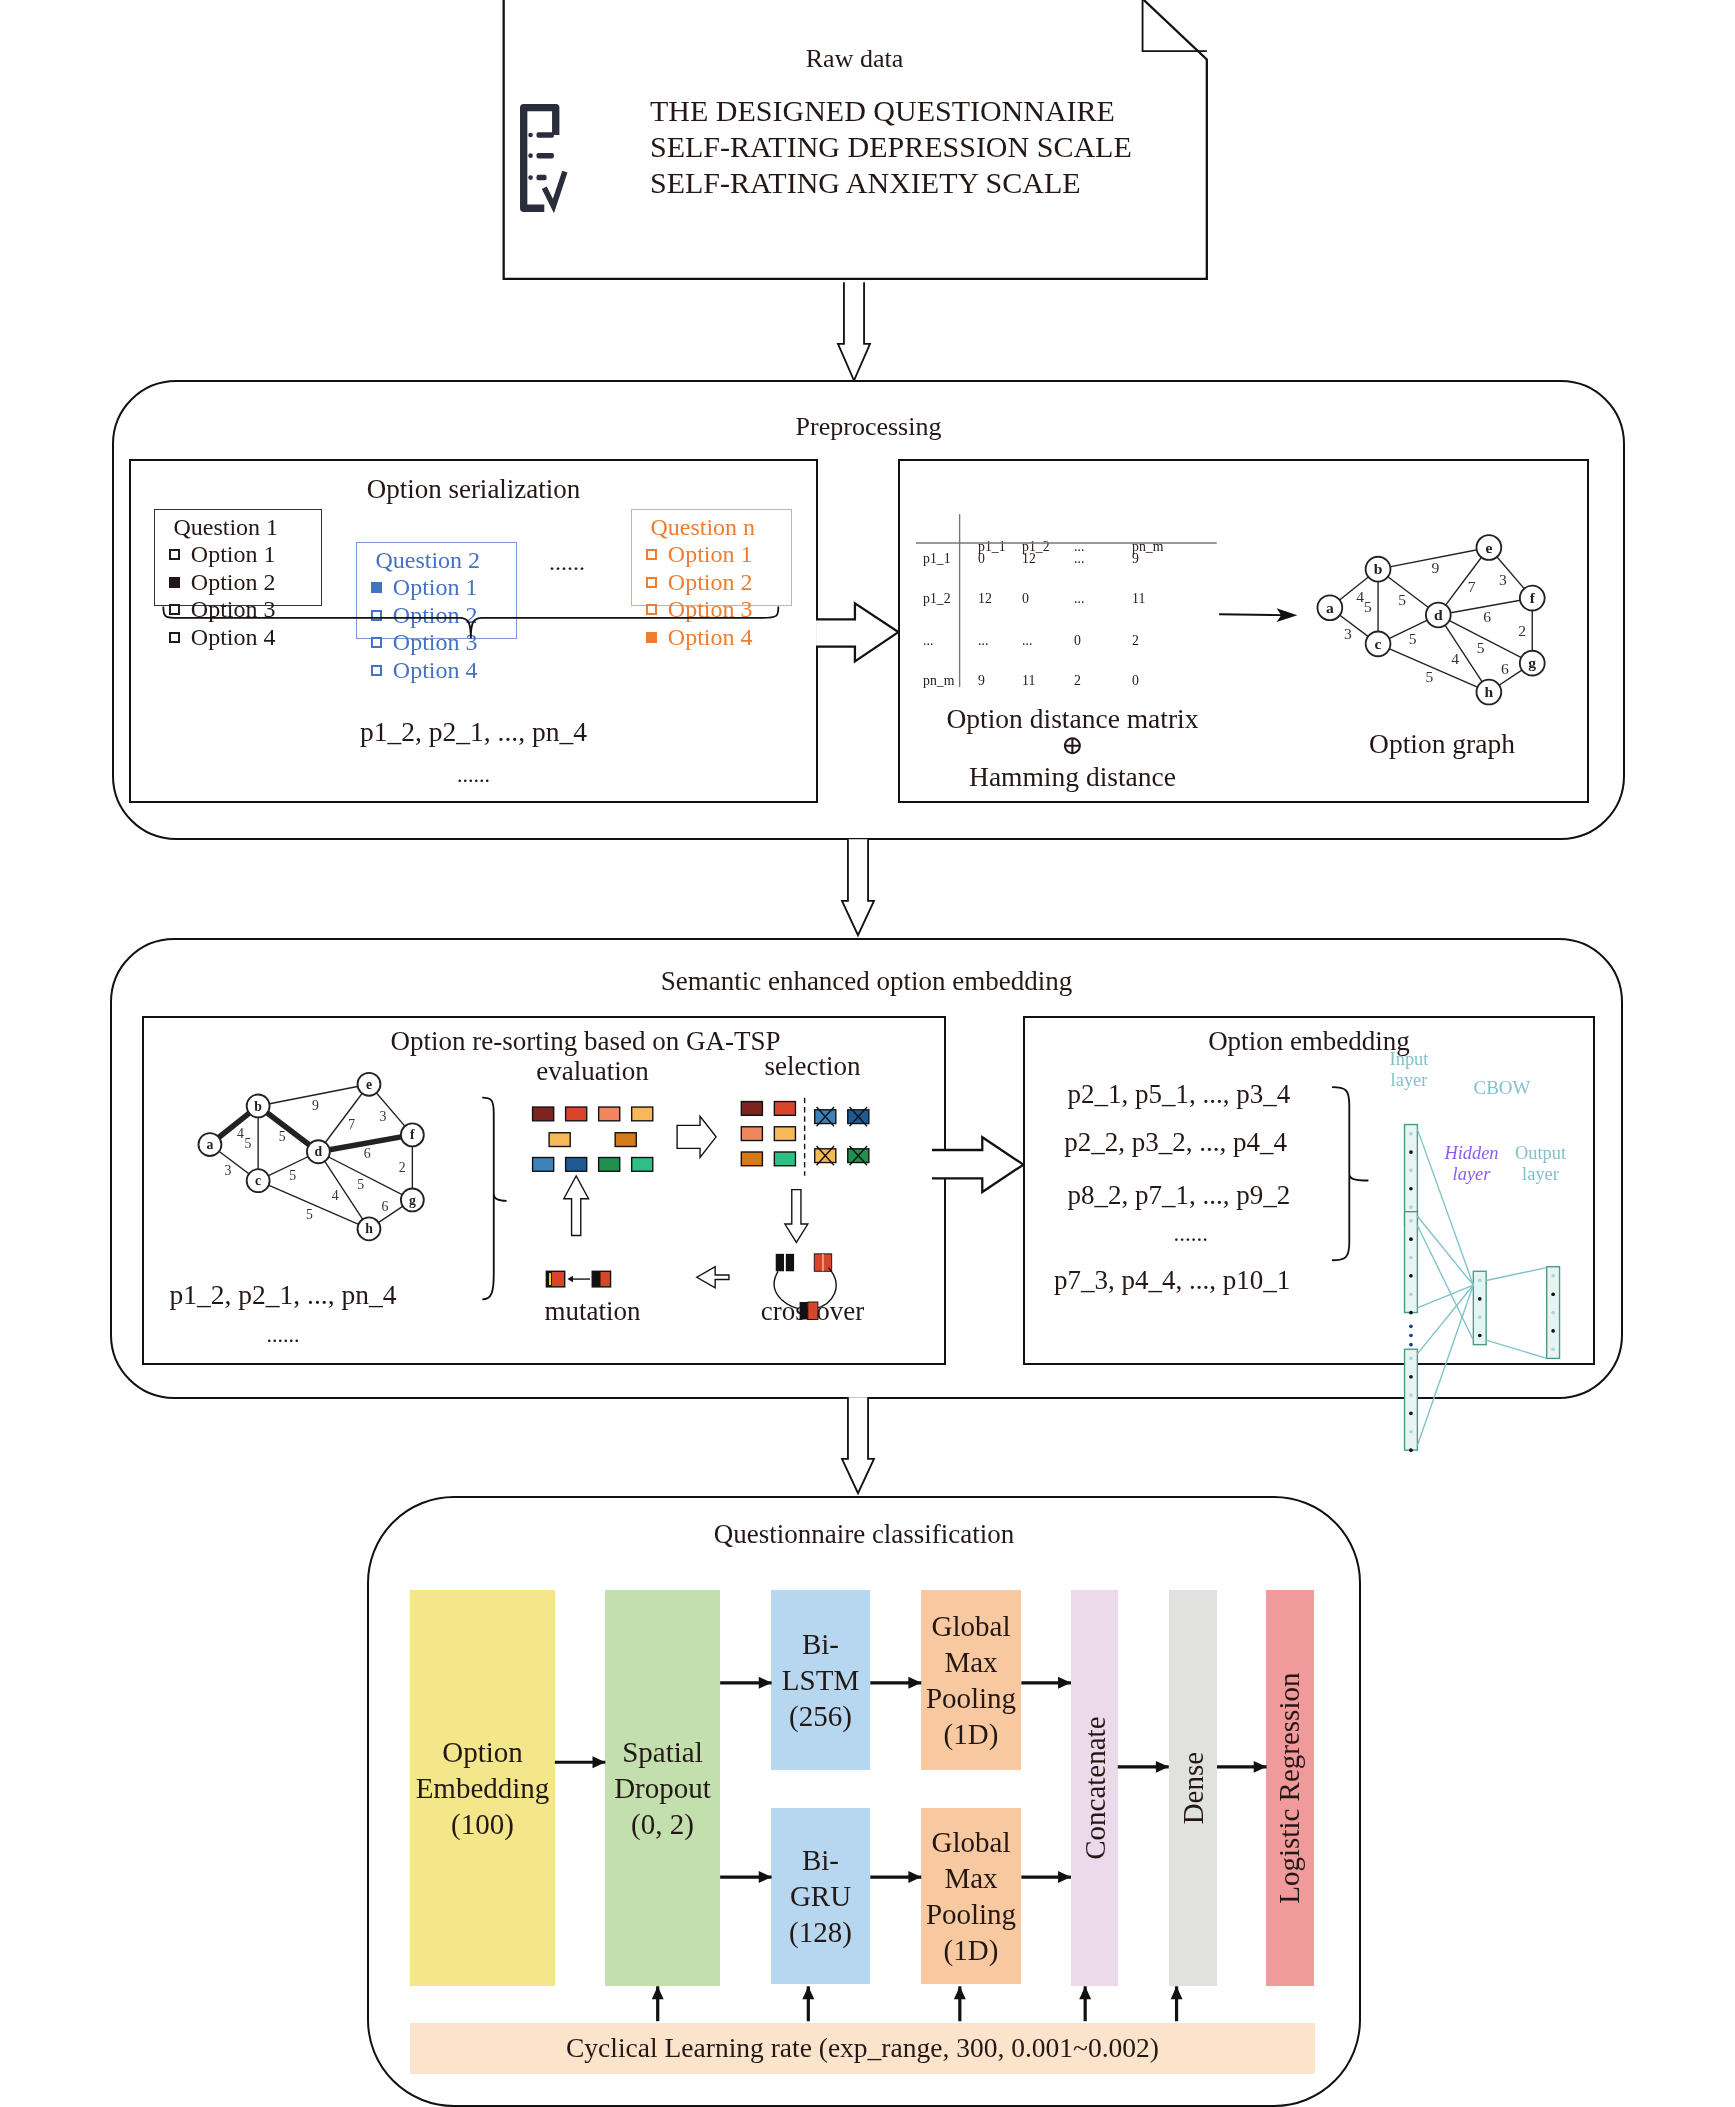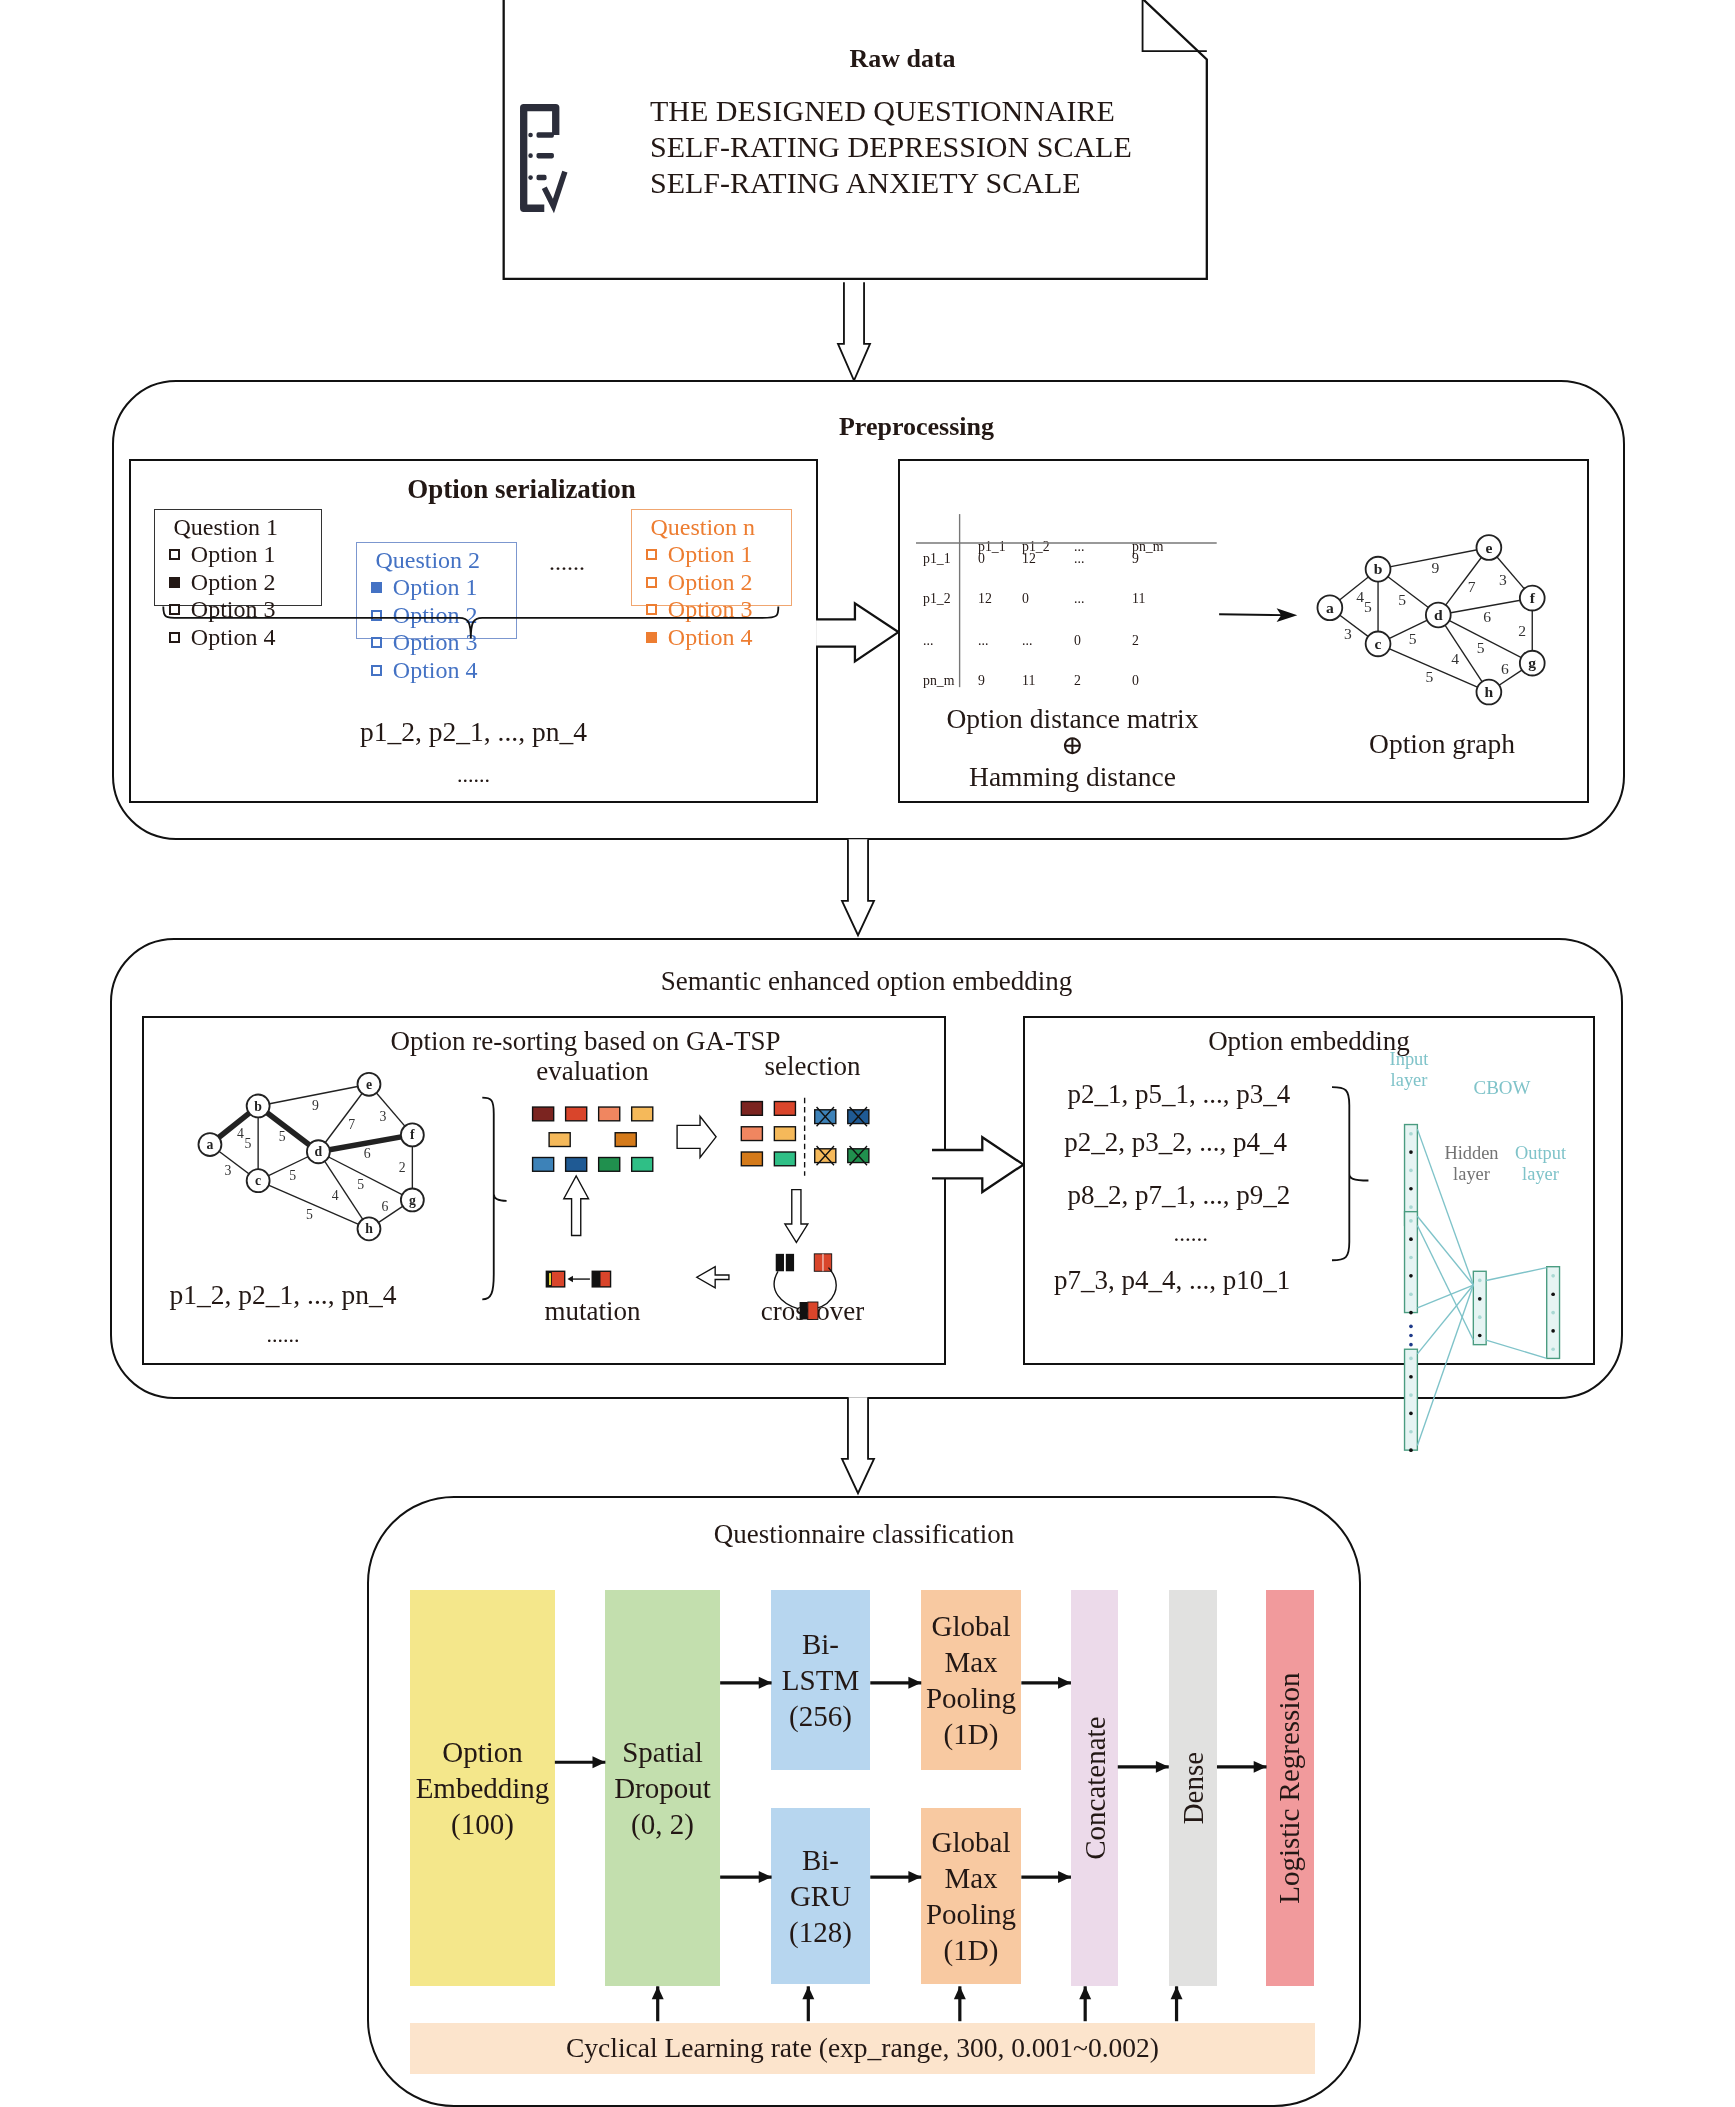--- a/index.html
+++ b/index.html
@@ -2,21 +2,21 @@
 <html style="font-size:7.3px"><head>
 <meta charset="utf-8">
 <style>
   html, body { margin:0; padding:0; background:#fff; }
   body { width:1736px; height:2108px; position:relative; overflow:hidden;
          font-family:"Liberation Serif", "DejaVu Serif", serif; color:#231815; }
   .abs { position:absolute; }
   .c { text-align:center; }
   .box { position:absolute; border:2.3px solid #111; background:#fff; box-sizing:border-box; }
   .round { position:absolute; border:2.3px solid #111; border-radius:64px; box-sizing:border-box; background:#fff; }
-  .bold { font-weight:bold;padding-left:48px; }
+  .bold { font-weight:normal; }
   svg { position:absolute; overflow:visible; }
   .qbox { position:absolute; box-sizing:border-box; padding:3.7px 0 0 13.8px; font-size:24px; line-height:27.5px; }
   .qbox .qt { display:block; padding-left:4.6px; }
   .opt { display:flex; align-items:center; }
   .cb { width:11px; height:11px; box-sizing:border-box; border:2.8px solid currentColor; margin-right:11px; display:inline-block; }
   .cb.on { background:currentColor; }
   .mtx { position:absolute; font-size:13.8px; }
   .block { position:absolute; box-sizing:border-box; display:flex; align-items:center; justify-content:center;
            text-align:center; font-size:29px; line-height:1.25; white-space:pre-line; }
   .vert span { transform:rotate(-90deg); white-space:nowrap; display:inline-block; }
@@ -387,21 +387,21 @@
     <line x1="88" y1="400" x2="210" y2="650" stroke="#7fc3c9" stroke-width="3"></line>
     <line x1="238" y1="520" x2="370" y2="492" stroke="#7fc3c9" stroke-width="3"></line>
     <line x1="238" y1="650" x2="370" y2="690" stroke="#7fc3c9" stroke-width="3"></line>
     <circle cx="74" cy="620" r="4" fill="#1f3b8a"></circle>
     <circle cx="74" cy="640" r="4" fill="#1f3b8a"></circle>
     <circle cx="74" cy="660" r="4" fill="#1f3b8a"></circle>
   </svg>
 <div class="abs c" style="left:1377px;top:1049px;width:64px;font-size:18.4px;line-height:21px;white-space:pre-line;color:#7fc3c9;">Input
 layer</div>
 <div class="abs c" style="left:1456px;top:1077px;width:92px;font-size:19px;color:#7fc3c9;">CBOW</div>
-<div class="abs c" style="left:1437px;top:1143px;width:69px;font-size:18.4px;line-height:21px;white-space:pre-line;color:#737373;">Hidden
+<div class="abs c" style="left:1437px;top:1143px;width:69px;font-size:18.4px;line-height:21px;white-space:pre-line;color:#8b5cf6;font-style:italic;">Hidden
 layer</div>
 <div class="abs c" style="left:1506px;top:1143px;width:69px;font-size:18.4px;line-height:21px;white-space:pre-line;color:#7fc3c9;">Output
 layer</div>
 
 <svg style="left:826px;top:1397px;" width="64" height="101" viewBox="0 0 140 220">
   <path d="M48,0 L48,135 L35,135 L70,210 L105,135 L92,135 L92,0" fill="#fff" stroke="#111" stroke-width="4"></path>
 </svg>
 
 <div class="round" style="left:367px;top:1496px;width:994px;height:611px;border-radius:87px;"></div>
 <div class="abs c" style="left:367px;top:1519px;width:994px;font-size:27px;">Questionnaire classification</div>

